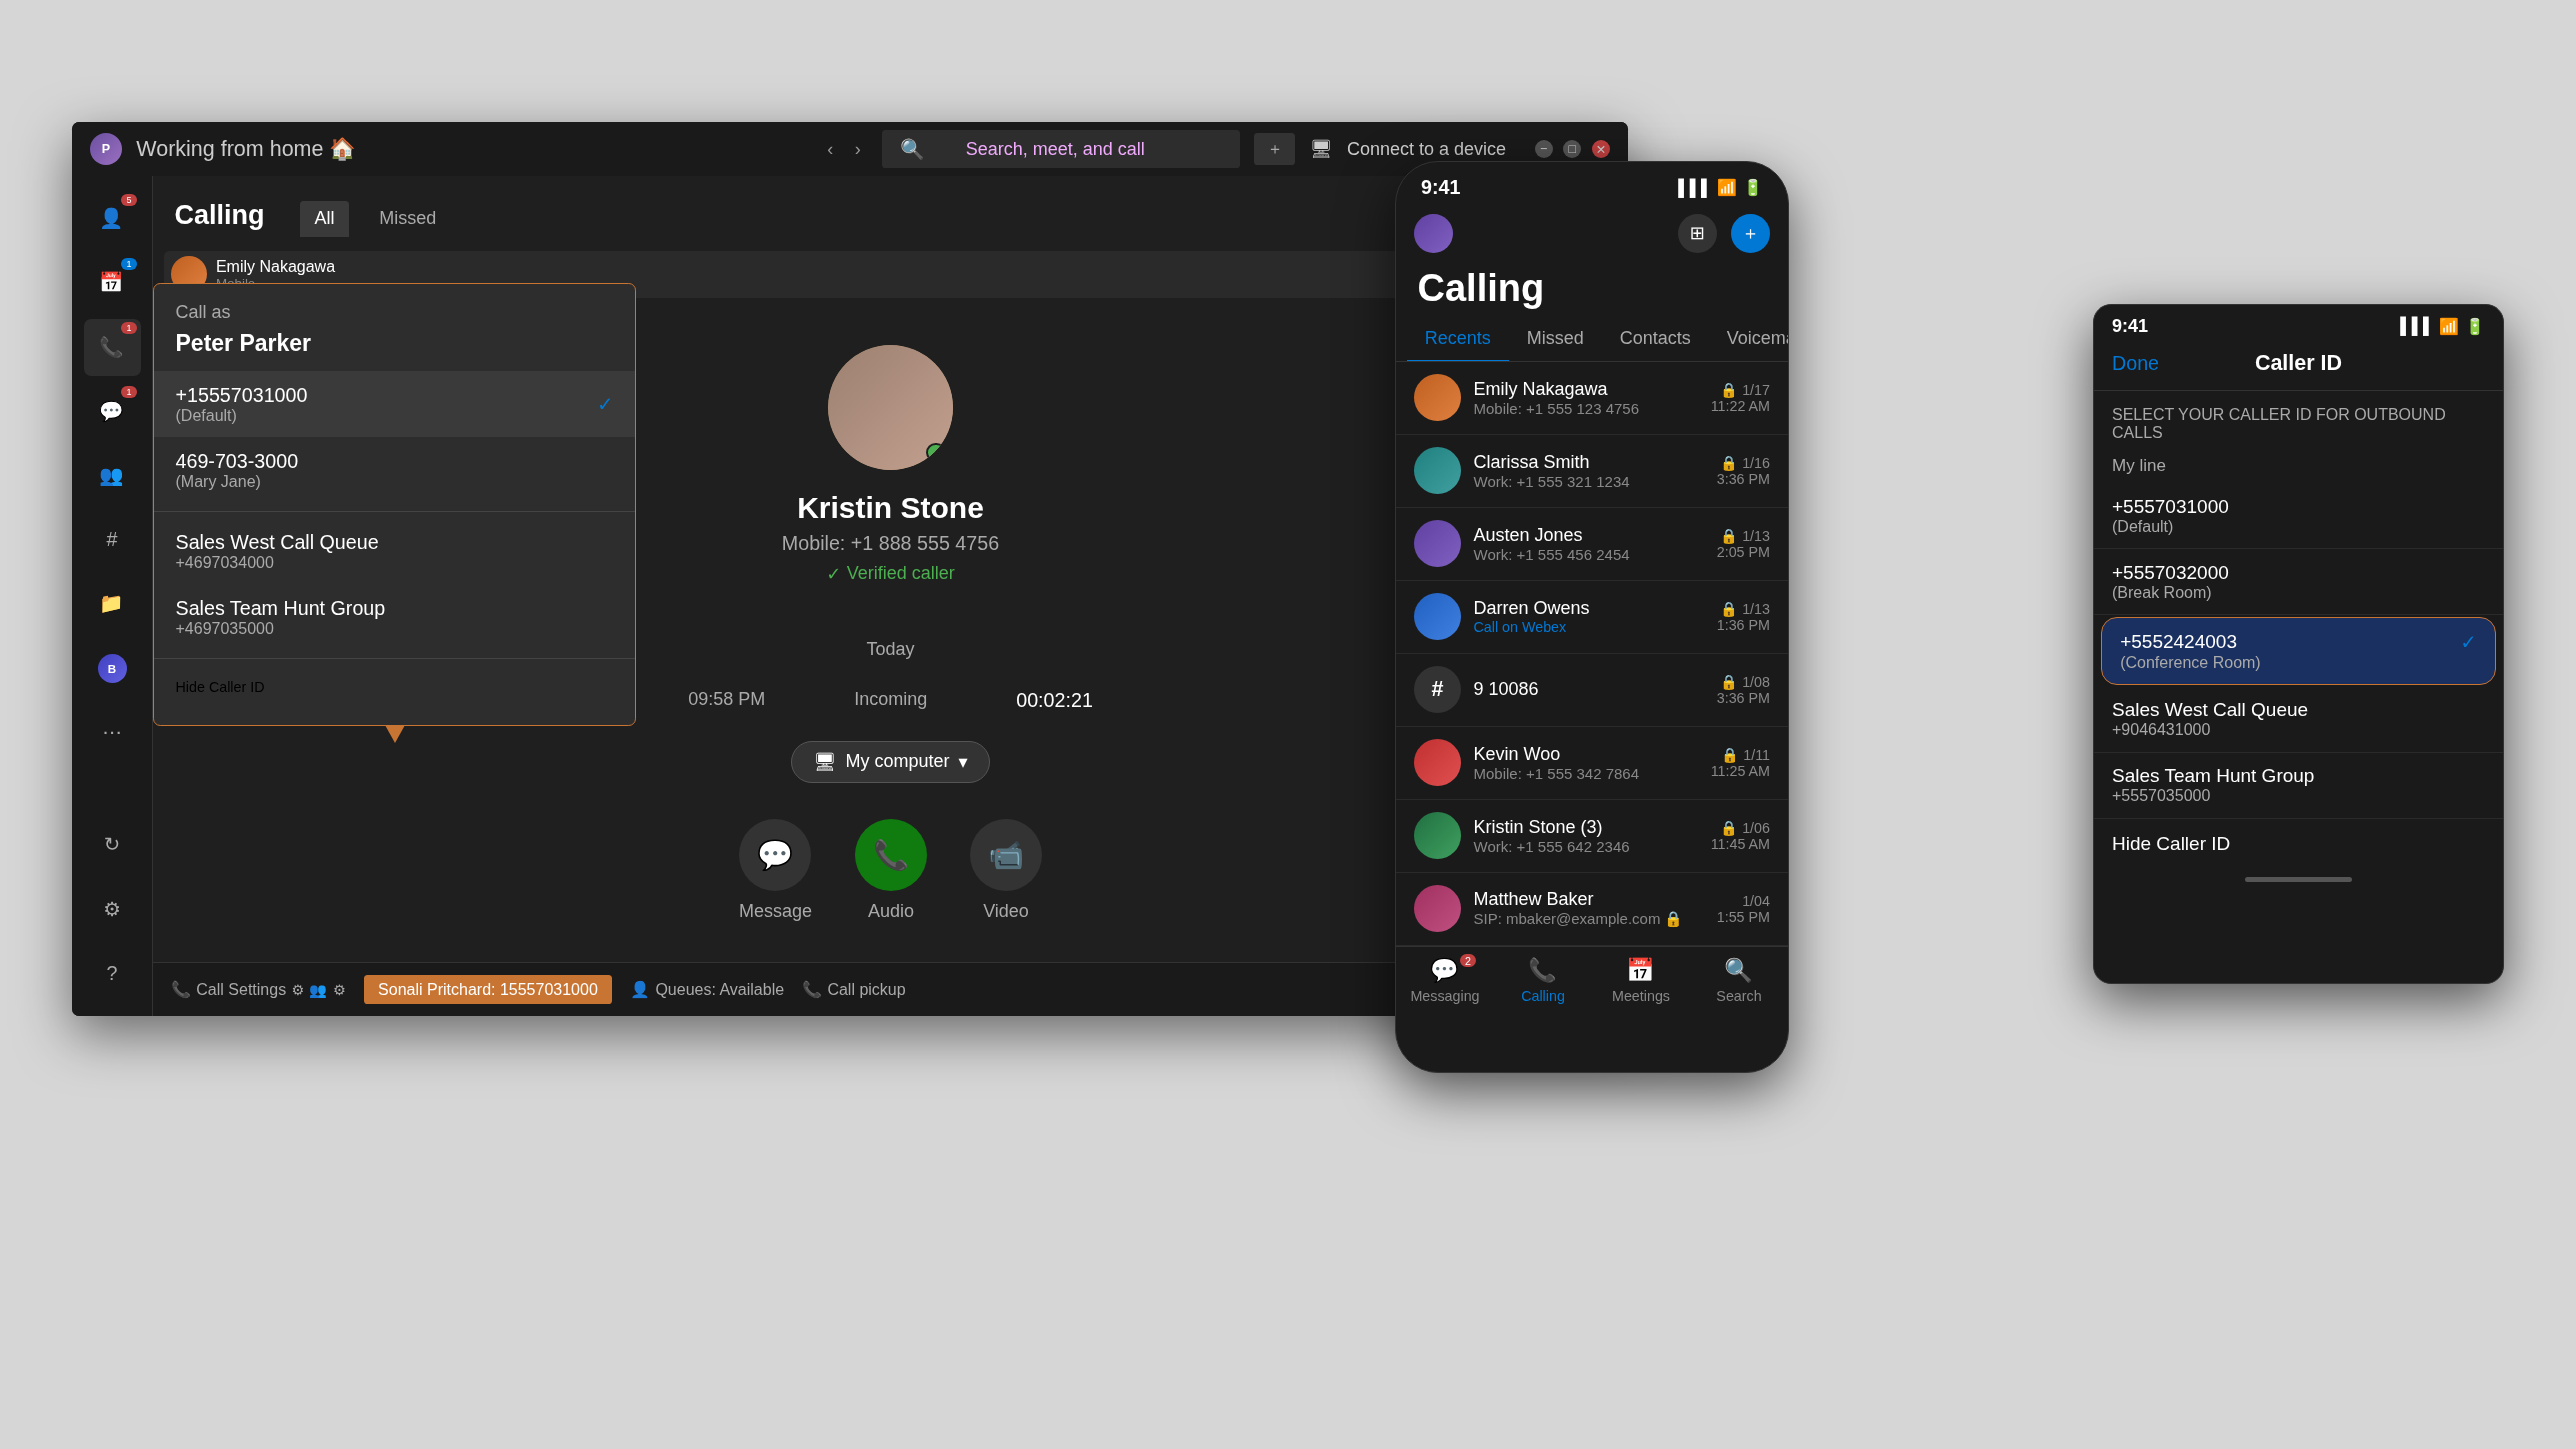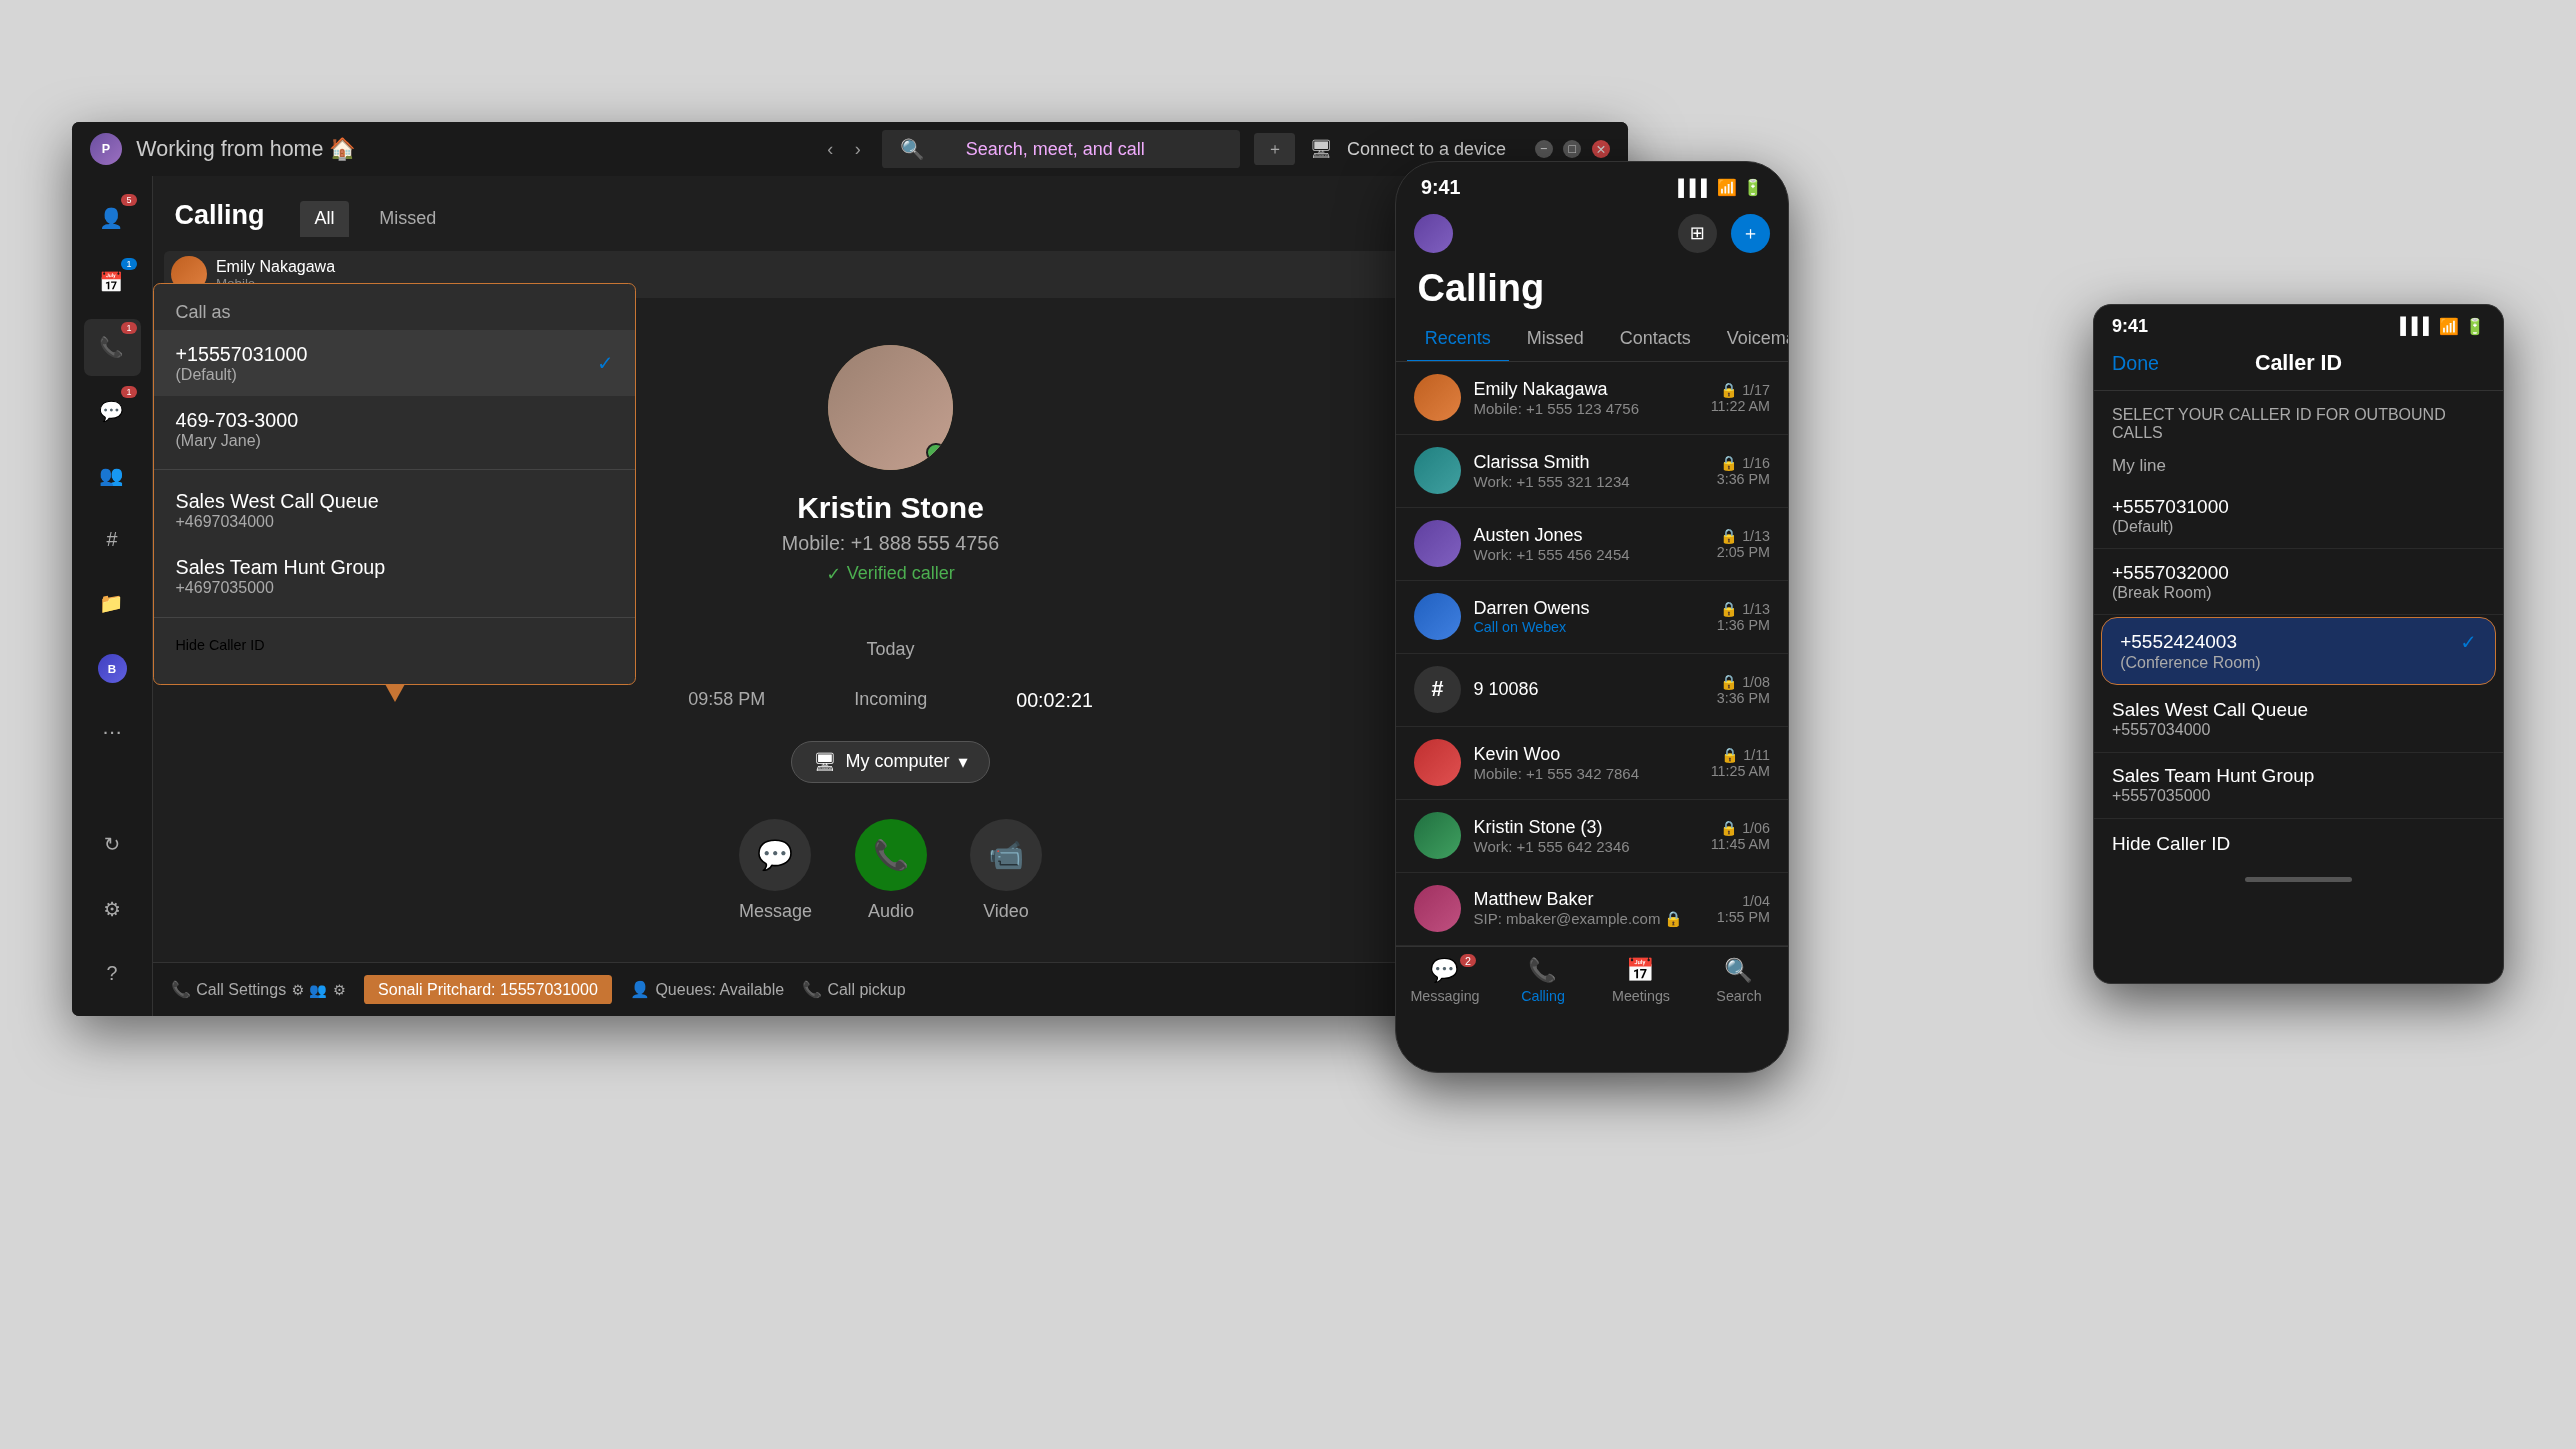--- a/index.html
+++ b/index.html
@@ -878,20 +878,21 @@
           <div class="status-item">
             <span>📞</span>
             <span>Call pickup</span>
           </div>
         </div>
       </div>
     </div>
 
     <div class="caller-id-dropdown">
       <div class="dropdown-title">Call as</div>
+      <div class="dropdown-user">Peter Parker</div>
       <div class="dropdown-item selected">
         <div class="dropdown-item-text">
           <div class="number">+15557031000</div>
           <div class="label">(Default)</div>
         </div>
         <span class="check-mark">✓</span>
       </div>
       <div class="dropdown-item">
         <div class="dropdown-item-text">
           <div class="number">469-703-3000</div>
@@ -1102,21 +1103,21 @@
     <div class="caller-id-option selected-option">
       <div class="caller-id-option-number">
         +5552424003
         <span class="blue-check">✓</span>
       </div>
       <div class="caller-id-option-label">(Conference Room)</div>
     </div>
 
     <div class="caller-id-option">
       <div class="caller-id-option-number">Sales West Call Queue</div>
-      <div class="caller-id-option-label">+5557034000</div>
+      <div class="caller-id-option-label">+9046431000</div>
     </div>
 
     <div class="caller-id-option">
       <div class="caller-id-option-number">Sales Team Hunt Group</div>
       <div class="caller-id-option-label">+5557035000</div>
     </div>
 
     <div class="caller-id-hide">Hide Caller ID</div>
 
     <div class="phone-home-indicator"></div>

